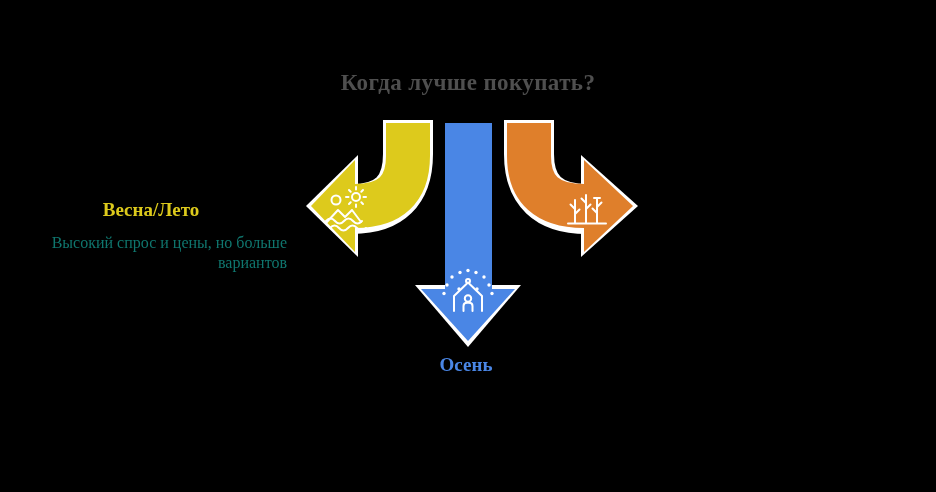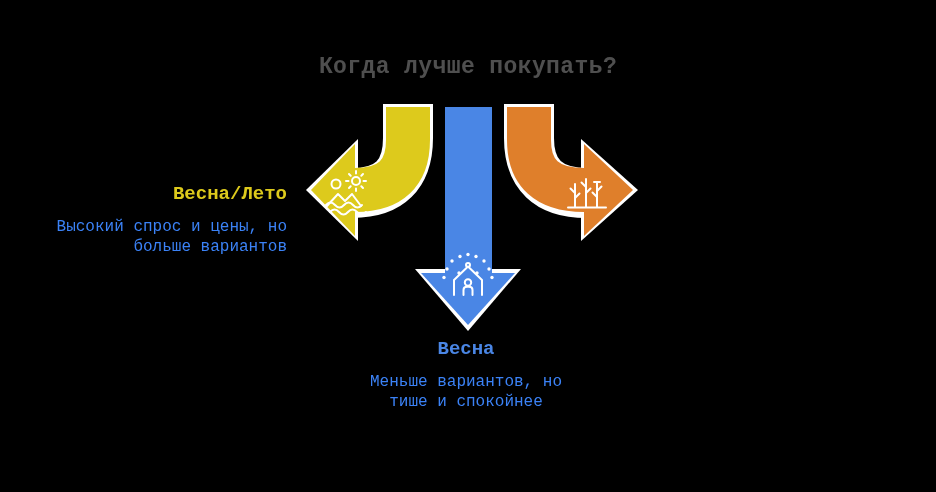--- a/index.html
+++ b/index.html
@@ -1,27 +1,27 @@
 <!DOCTYPE html>
 <html><head>
 <meta charset="utf-8">
 <style>
   html,body{margin:0;padding:0;background:#000;}
   .stage{
     position:relative;width:936px;height:468px;overflow:hidden;
-    background:#000;font-family:Liberation Mono, monospace;
+    background:#000;font-family:Liberation Serif, serif;margin-top:16px;
   }
   .title{
     position:absolute;top:54px;left:0;width:936px;text-align:center;
     font-size:23px;font-weight:bold;color:#4f4f4f;letter-spacing:.4px;margin:0;
   }
   .arrows-svg{position:absolute;left:0;top:0;width:936px;height:492px;}
   .sec{position:absolute;}
-  .sec .label{font-size:19px;font-weight:bold;line-height:22px;}
-  .sec .desc{margin-top:12px;font-size:16px;line-height:20px;color:#3b82f6;}
+  .sec .label{font-size:19px;font-weight:bold;line-height:22px;text-align:center;}
+  .sec .desc{margin-top:12px;font-size:16px;line-height:20px;color:#0f766e;}
   .sec-left{right:649px;top:183px;width:272px;text-align:right;}
   .sec-right{left:649px;top:183px;width:240px;text-align:left;}
   .sec-bottom{left:346px;top:338px;width:240px;text-align:center;}
   .label-yellow{color:#ddca1c;}
   .label-orange{color:#df7f2b;}
   .label-blue{color:#4a86e5;}
 </style>
 </head>
 <body>
 
@@ -91,17 +91,16 @@
 
   <div class="sec sec-left">
     <div class="label label-yellow">Весна/Лето</div>
     <div class="desc">Высокий спрос и цены, но больше вариантов</div>
   </div>
 
   <div class="sec sec-right">
   </div>
 
   <div class="sec sec-bottom">
-    <div class="label label-blue">Весна</div>
-    <div class="desc">Меньше вариантов, но тише и спокойнее</div>
+    <div class="label label-blue">Осень</div>
   </div>
 
 </div>
 
 </body></html>

